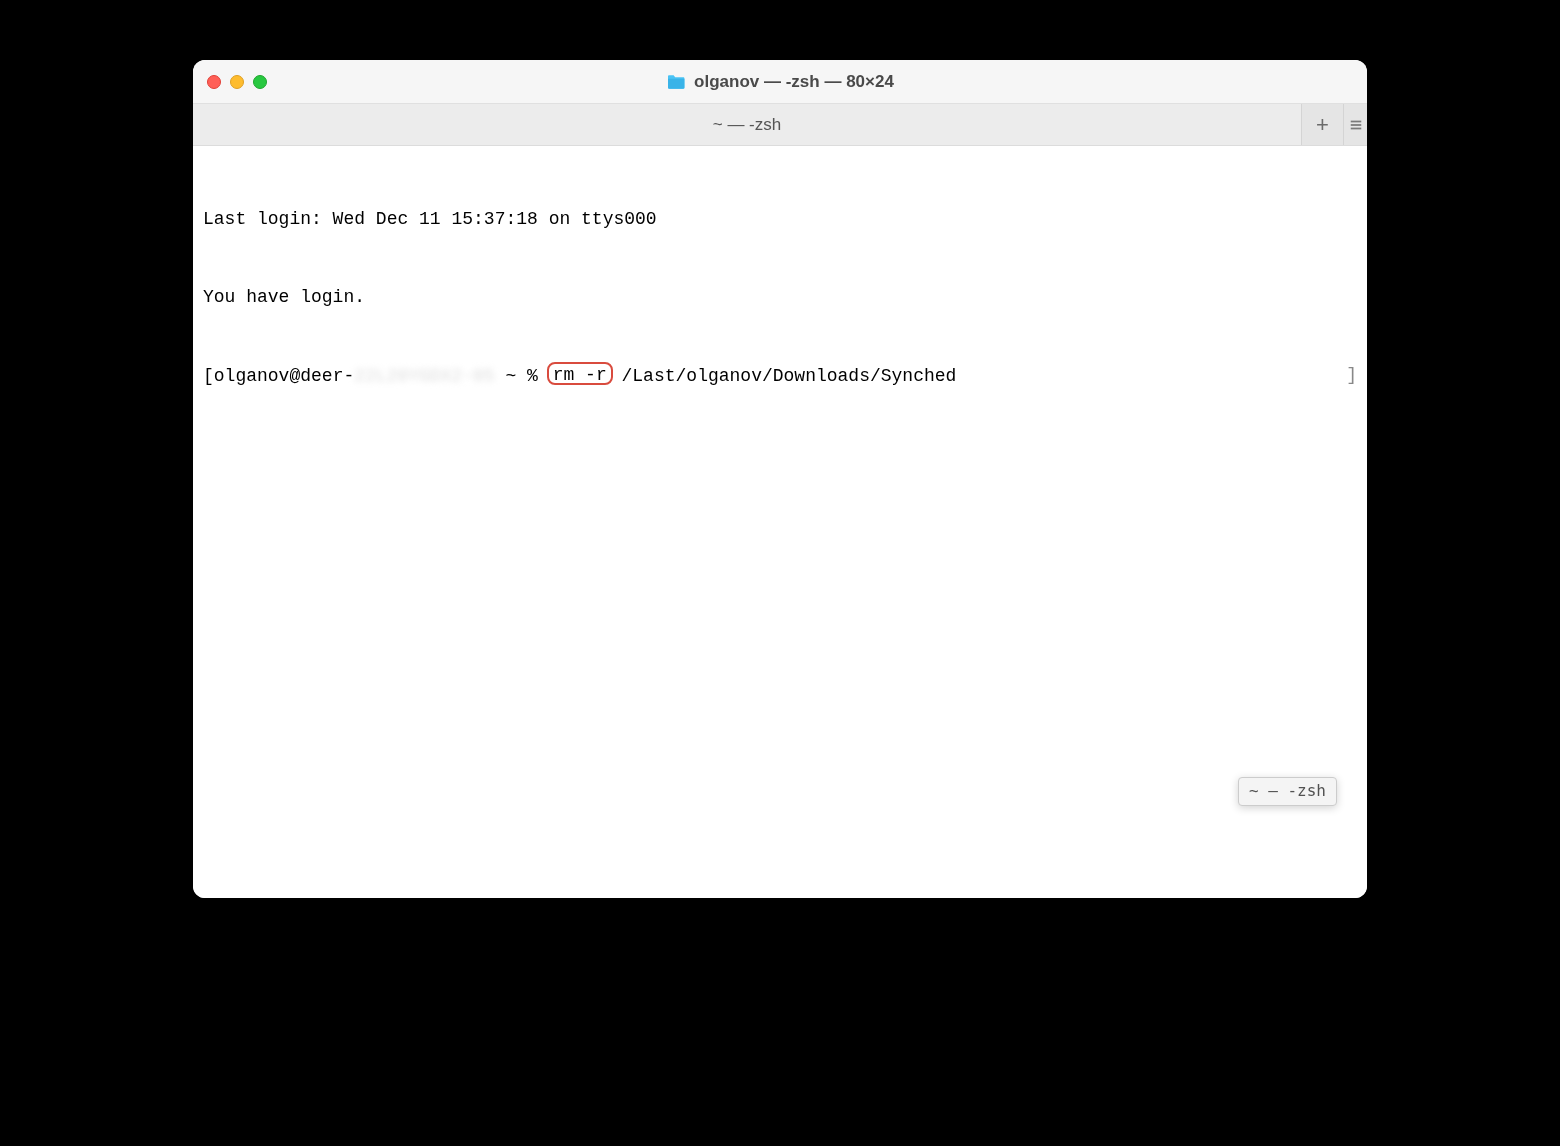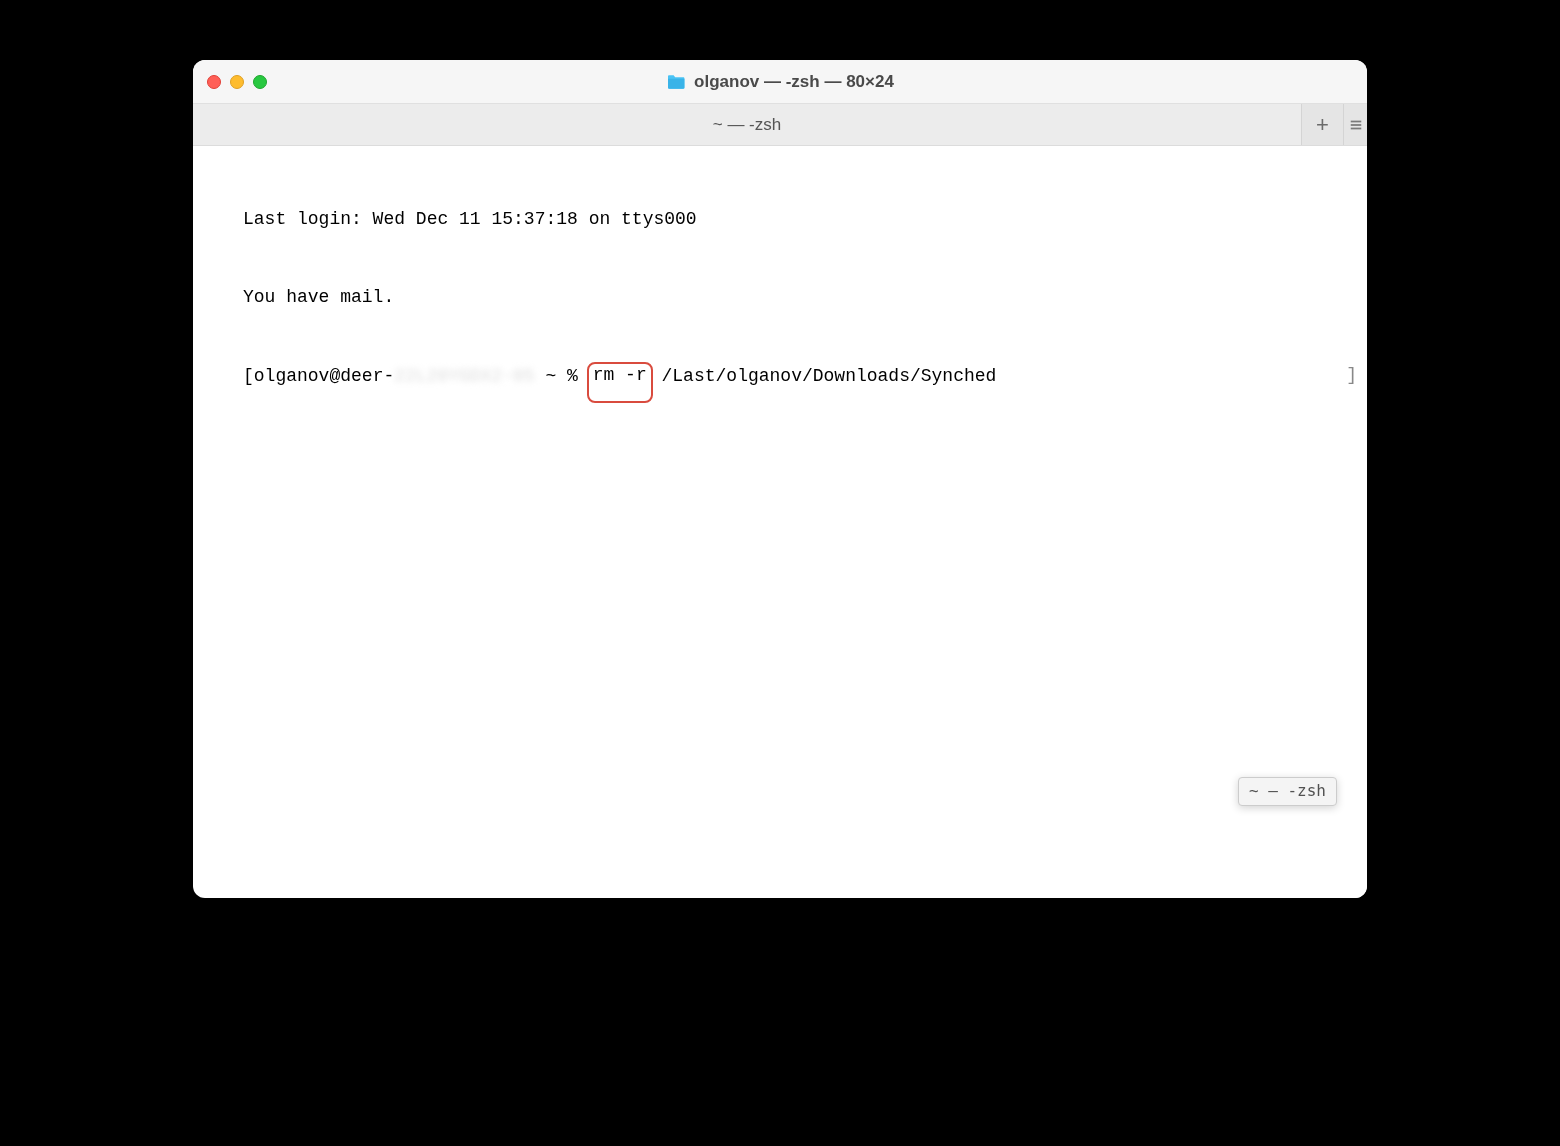--- a/index.html
+++ b/index.html
@@ -111,36 +111,35 @@
     .terminal-body {
       flex: 1;
       background: #fff;
       font-family: "SF Mono", Menlo, Consolas, "Courier New", monospace;
       font-size: 18px;
       line-height: 26px;
       color: #000;
       padding: 8px 10px;
       white-space: pre;
       position: relative;
-      margin-left: 40px;
     }
     .term-line {
       min-height: 26px;
     }
     .prompt-bracket {
       display: inline;
     }
     .highlight-red {
       border: 2px solid #d94b3e;
       border-radius: 8px;
       padding: 0 4px;
       margin: 0 -2px;
       display: inline-block;
       line-height: 22px;
-      height: 41px;
+      height: 23px;
       vertical-align: 1px;
     }
     .cursor-block {
       display: inline-block;
       width: 11px;
       height: 22px;
       background: #767676;
       vertical-align: -3px;
       margin-left: 1px;
     }
@@ -199,21 +198,21 @@
       <svg viewBox="0 0 16 16">
         <rect x="2" y="3" width="12" height="2" fill="#7a7a7a"></rect>
         <rect x="2" y="7" width="12" height="2" fill="#7a7a7a"></rect>
         <rect x="2" y="11" width="12" height="2" fill="#7a7a7a"></rect>
       </svg>
     </div>
   </div>
 
   <div class="terminal-body">
     <div class="term-line">Last login: Wed Dec 11 15:37:18 on ttys000</div>
-    <div class="term-line">You have mail.</div>
+    <div class="term-line">You have login.</div>
     <div class="term-line" style="display:flex;justify-content:space-between;"><span><span class="prompt-bracket">[</span><span>olganov@deer-</span><span class="blur-hostname">22L20YGDX2-05</span><span> ~ % </span><span class="highlight-red">rm -r</span><span> /Last/olganov/Downloads/Synched</span></span><span class="right-edge-bracket">]</span></div>
   </div>
 
   <div class="tooltip">
     <span>~ — -zsh</span>
   </div>
 
 </div>
 
 </body></html>

